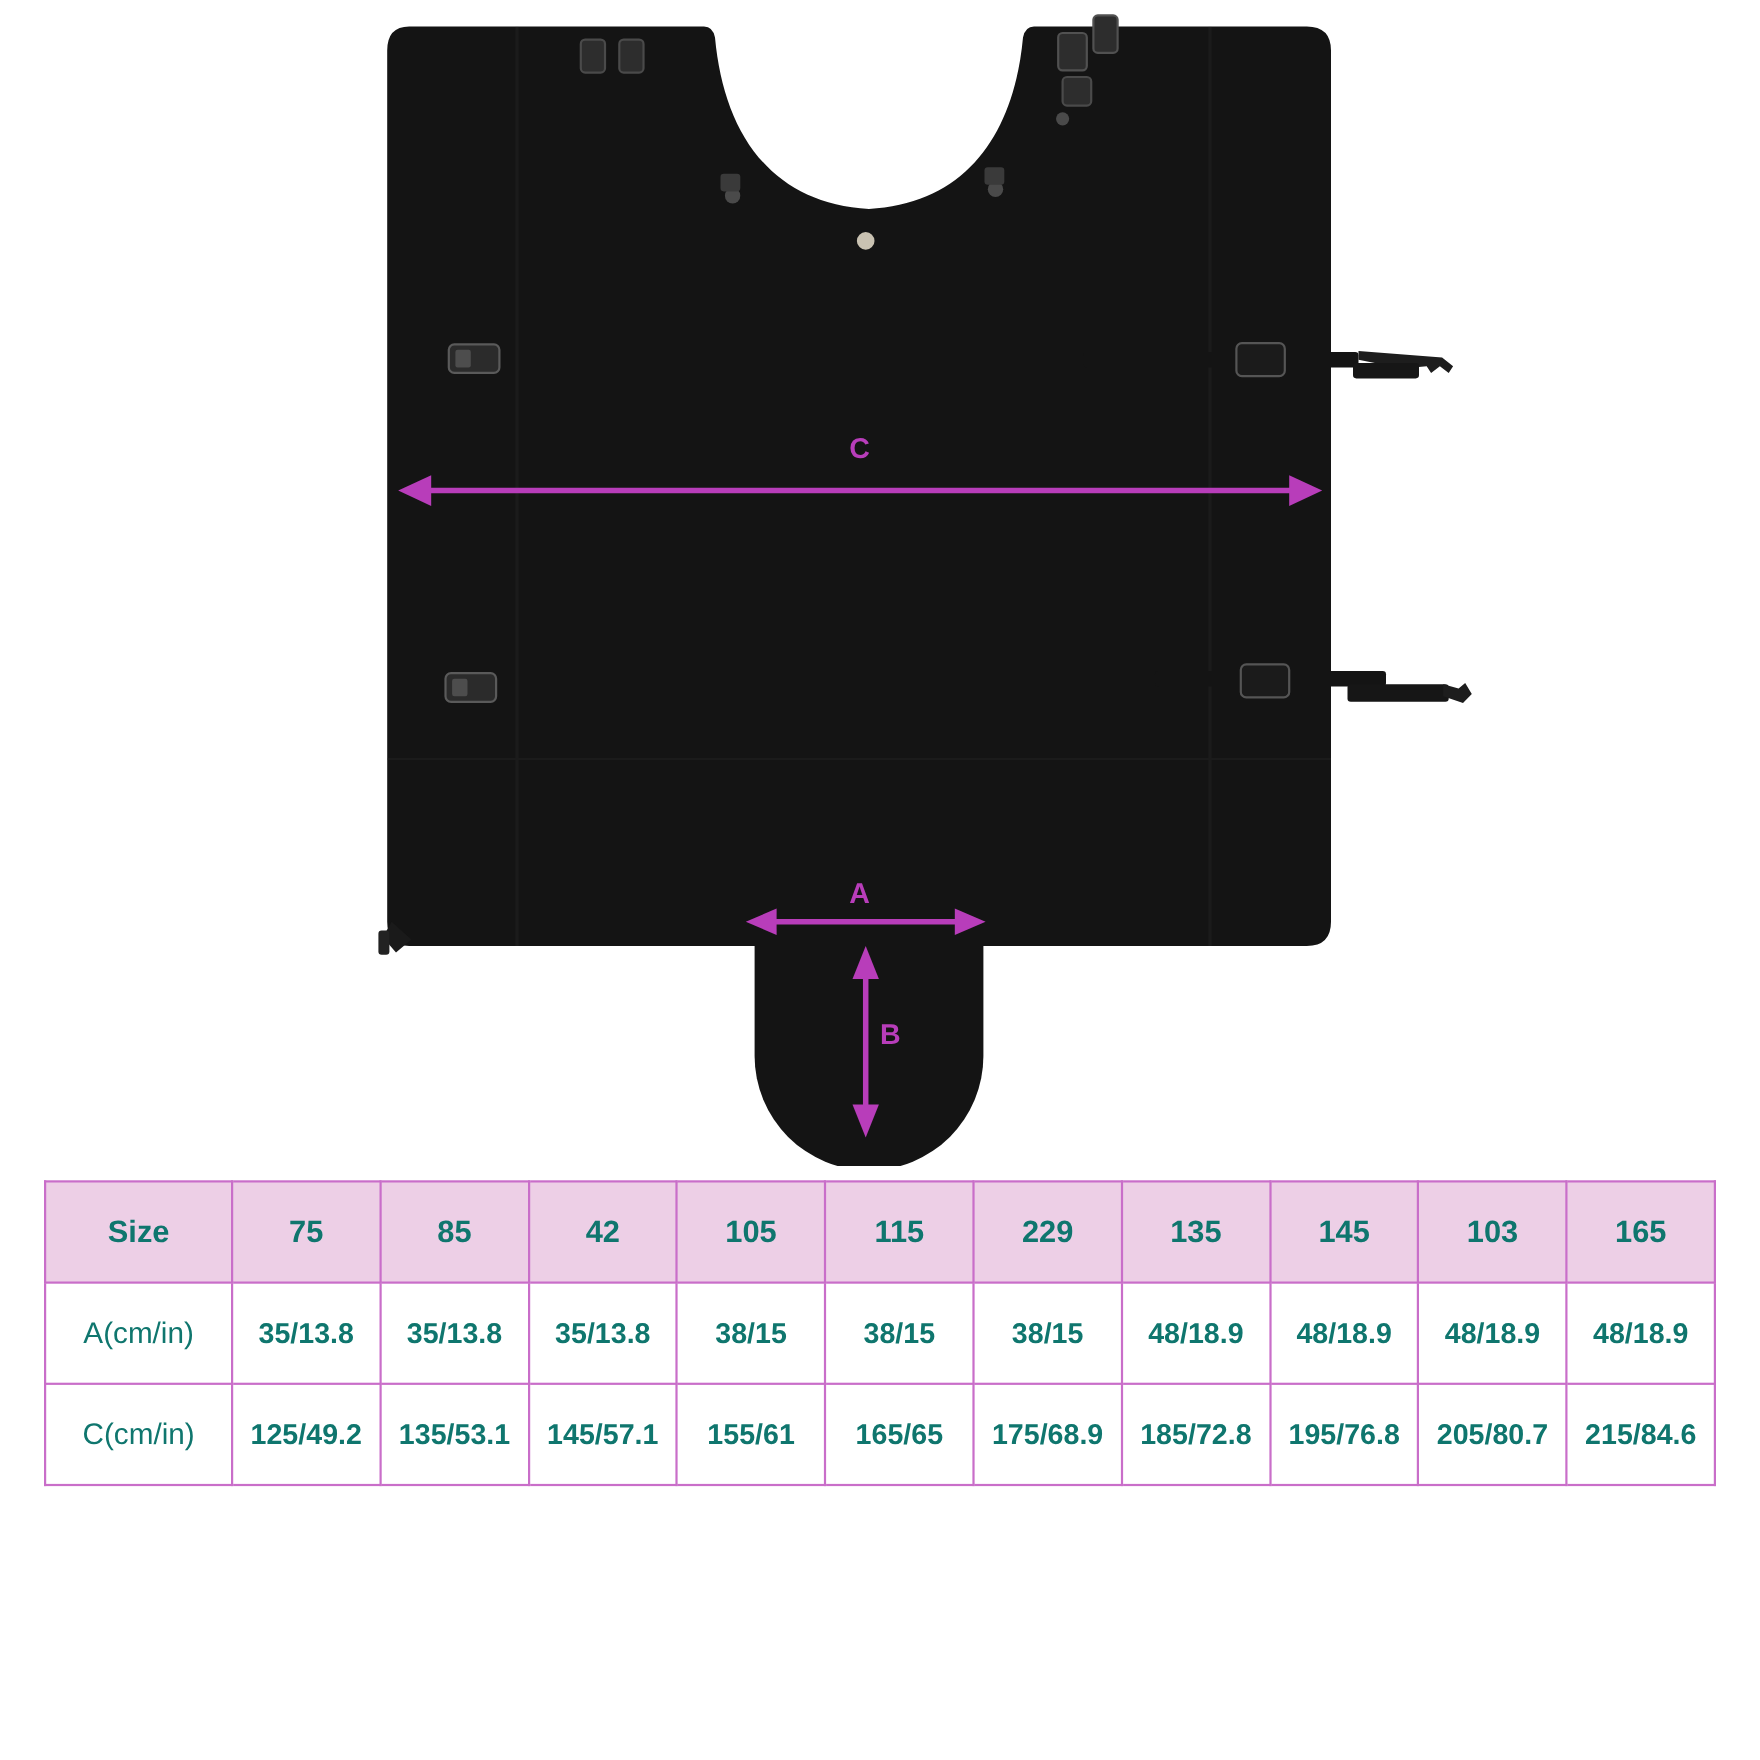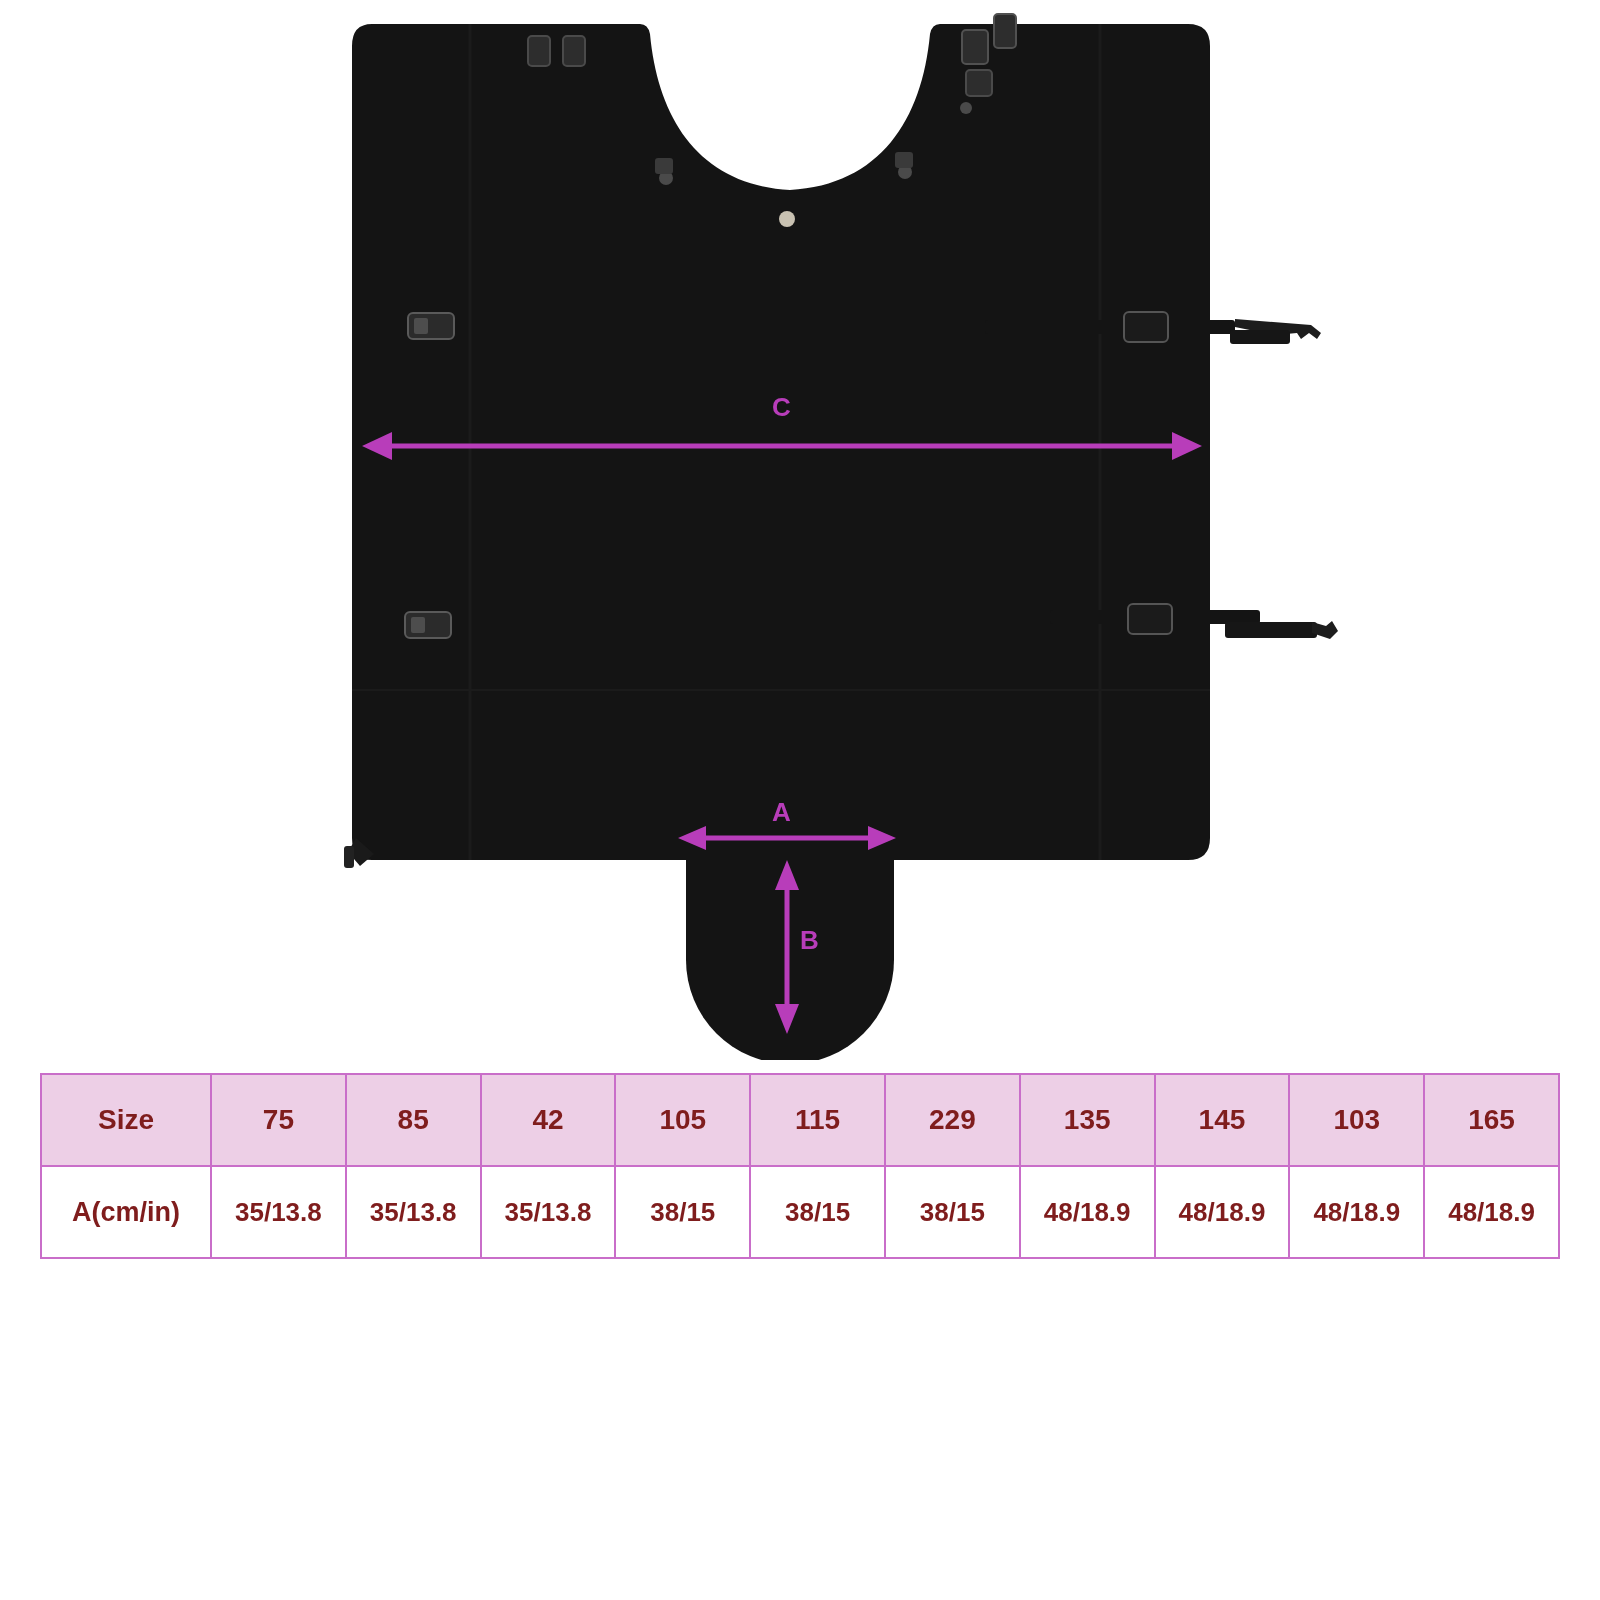--- a/index.html
+++ b/index.html
@@ -50,37 +50,37 @@
   table.size-table {
     border-collapse: collapse;
     width: 1520px;
     table-layout: fixed;
     border: 2px solid #c96ec9;
   }
   table.size-table td, table.size-table th {
     border: 2px solid #c96ec9;
     text-align: center;
     font-size: 26px;
-    color: #7f1d1d;
+    color: #0f766e;
     font-family: "Liberation Sans", sans-serif;
     height: 92px;
     padding: 0 2px;
     box-sizing: border-box;
   }
   table.size-table thead th {
     background: #edcfe6;
     font-weight: bold;
     font-size: 28px;
   }
   table.size-table tbody td {
     background: #ffffff;
     font-weight: bold;
   }
   table.size-table tbody td.rowhead {
-    font-weight: bold;
+    font-weight: normal;
     font-size: 27px;
   }
   col.first { width: 170px; }
 </style>
 </head>
 <body>
 
 <div id="stage">
 
   <svg class="illustration" viewBox="0 0 1600 1060">
@@ -206,17 +206,30 @@
           <td>35/13.8</td>
           <td>35/13.8</td>
           <td>38/15</td>
           <td>38/15</td>
           <td>38/15</td>
           <td>48/18.9</td>
           <td>48/18.9</td>
           <td>48/18.9</td>
           <td>48/18.9</td>
         </tr>
+        <tr>
+          <td class="rowhead">C(cm/in)</td>
+          <td>125/49.2</td>
+          <td>135/53.1</td>
+          <td>145/57.1</td>
+          <td>155/61</td>
+          <td>165/65</td>
+          <td>175/68.9</td>
+          <td>185/72.8</td>
+          <td>195/76.8</td>
+          <td>205/80.7</td>
+          <td>215/84.6</td>
+        </tr>
       </tbody>
     </table>
   </div>
 
 </div>
 
 </body></html>

